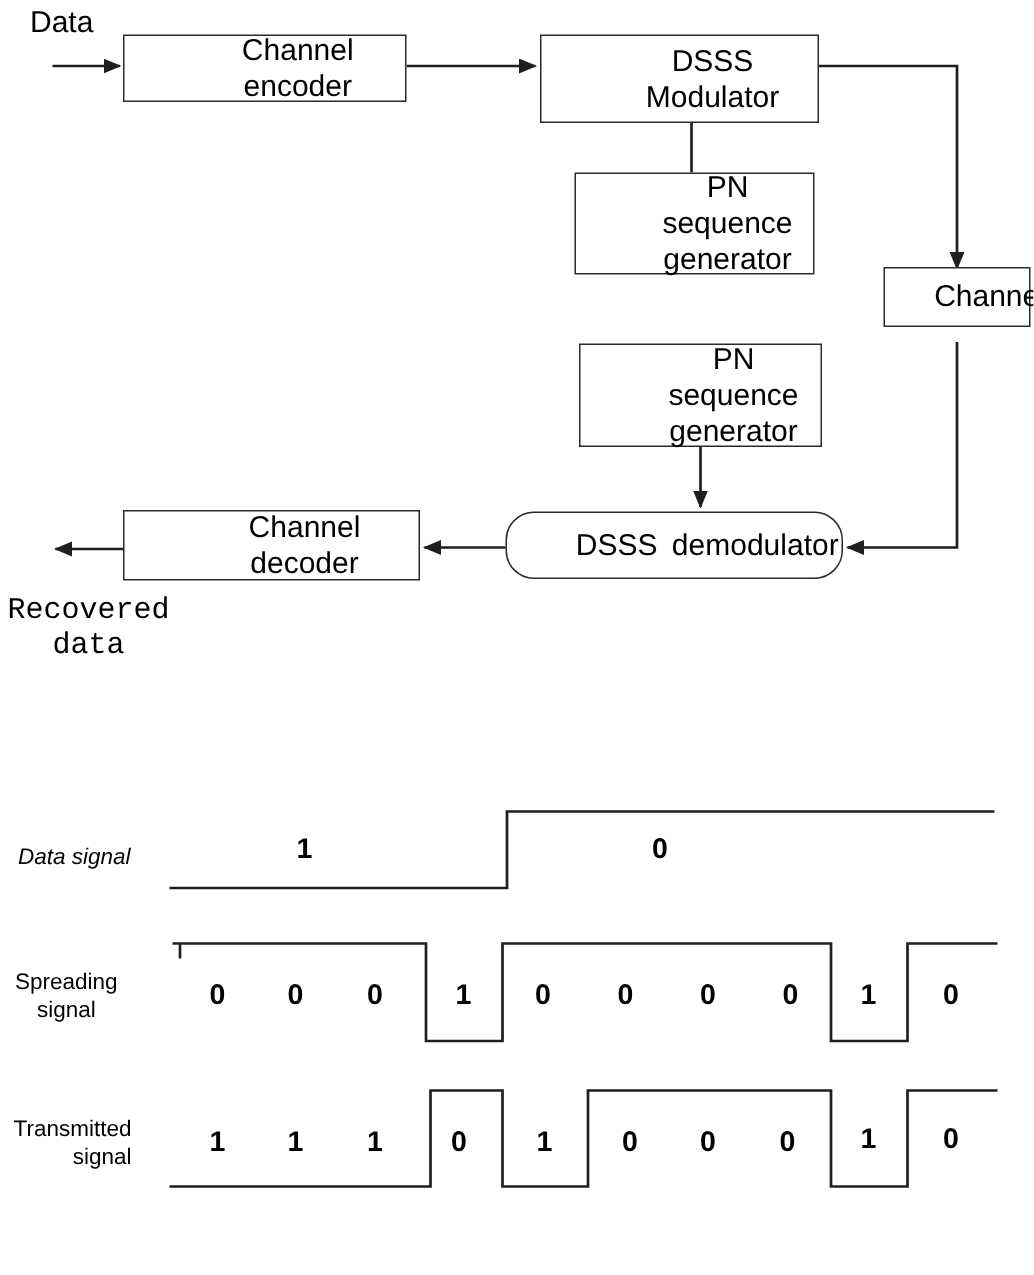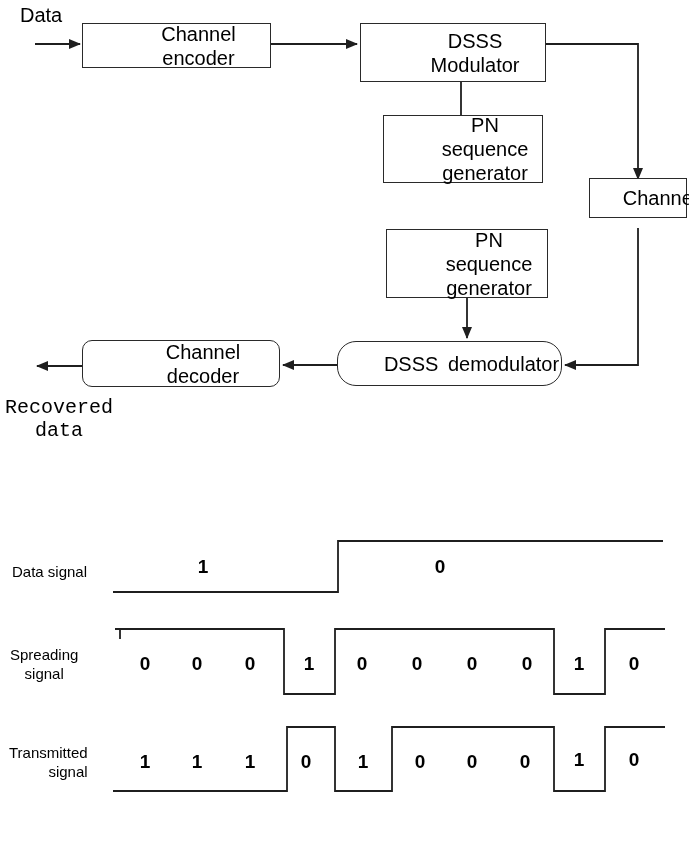--- a/index.html
+++ b/index.html
@@ -61,32 +61,32 @@
 
   <div class="box" style="left:386px;top:229px;width:162px;height:69px;">
     <span>PN sequence</span>
     <span>generator</span>
   </div>
 
   <div class="box" style="left:337px;top:341px;width:225px;height:45px;border-radius:19px;">
     <span>DSSS demodulator</span>
   </div>
 
-  <div class="box" style="left:82px;top:340px;width:198px;height:47px;border-radius:10px;">
+  <div class="box" style="left:82px;top:340px;width:198px;height:47px;">
     <span>Channel decoder</span>
   </div>
 
   <div class="lbl" style="left:20px;top:4px;">Data</div>
 
   <div class="lbl2" style="left:2px;top:396px;width:114px;font-family:Liberation Mono, monospace;">
     <div>Recovered</div>
     <div>data</div>
   </div>
 
-  <div class="wlbl" style="left:12px;top:562px;">Data signal</div>
+  <div class="wlbl" style="left:12px;top:562px;font-style:italic;">Data signal</div>
 
   <div class="wlbl" style="left:10px;top:645px;text-align:center;">
     <div>Spreading</div>
     <div>signal</div>
   </div>
 
   <div class="wlbl" style="left:9px;top:743px;text-align:right;">
     <div>Transmitted</div>
     <div>signal</div>
   </div>

